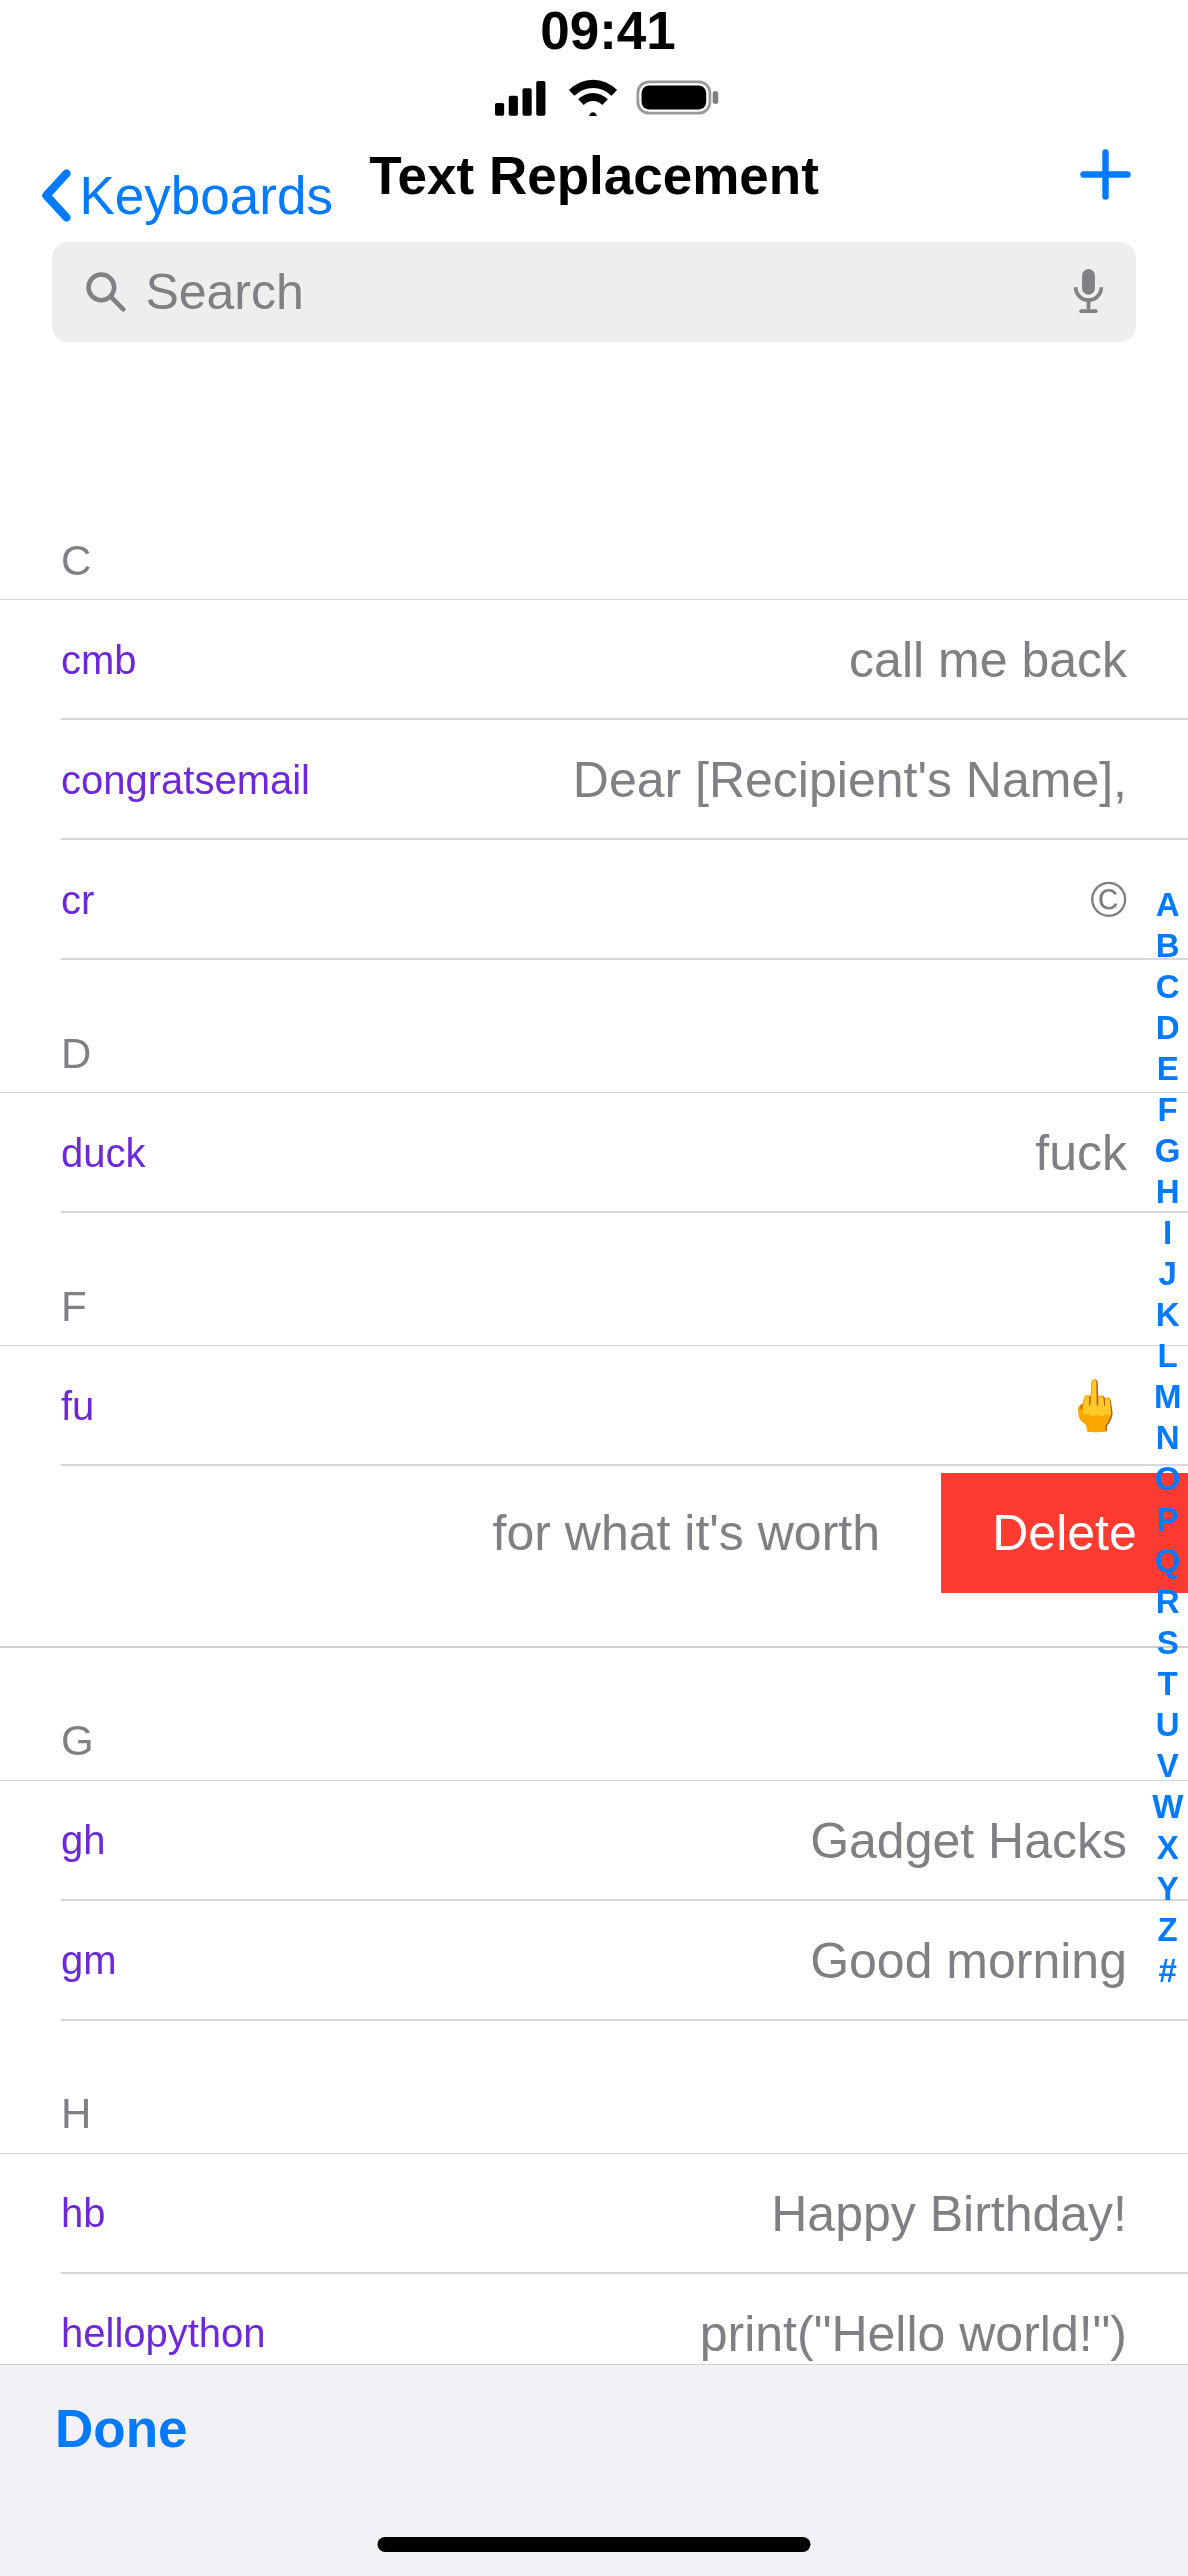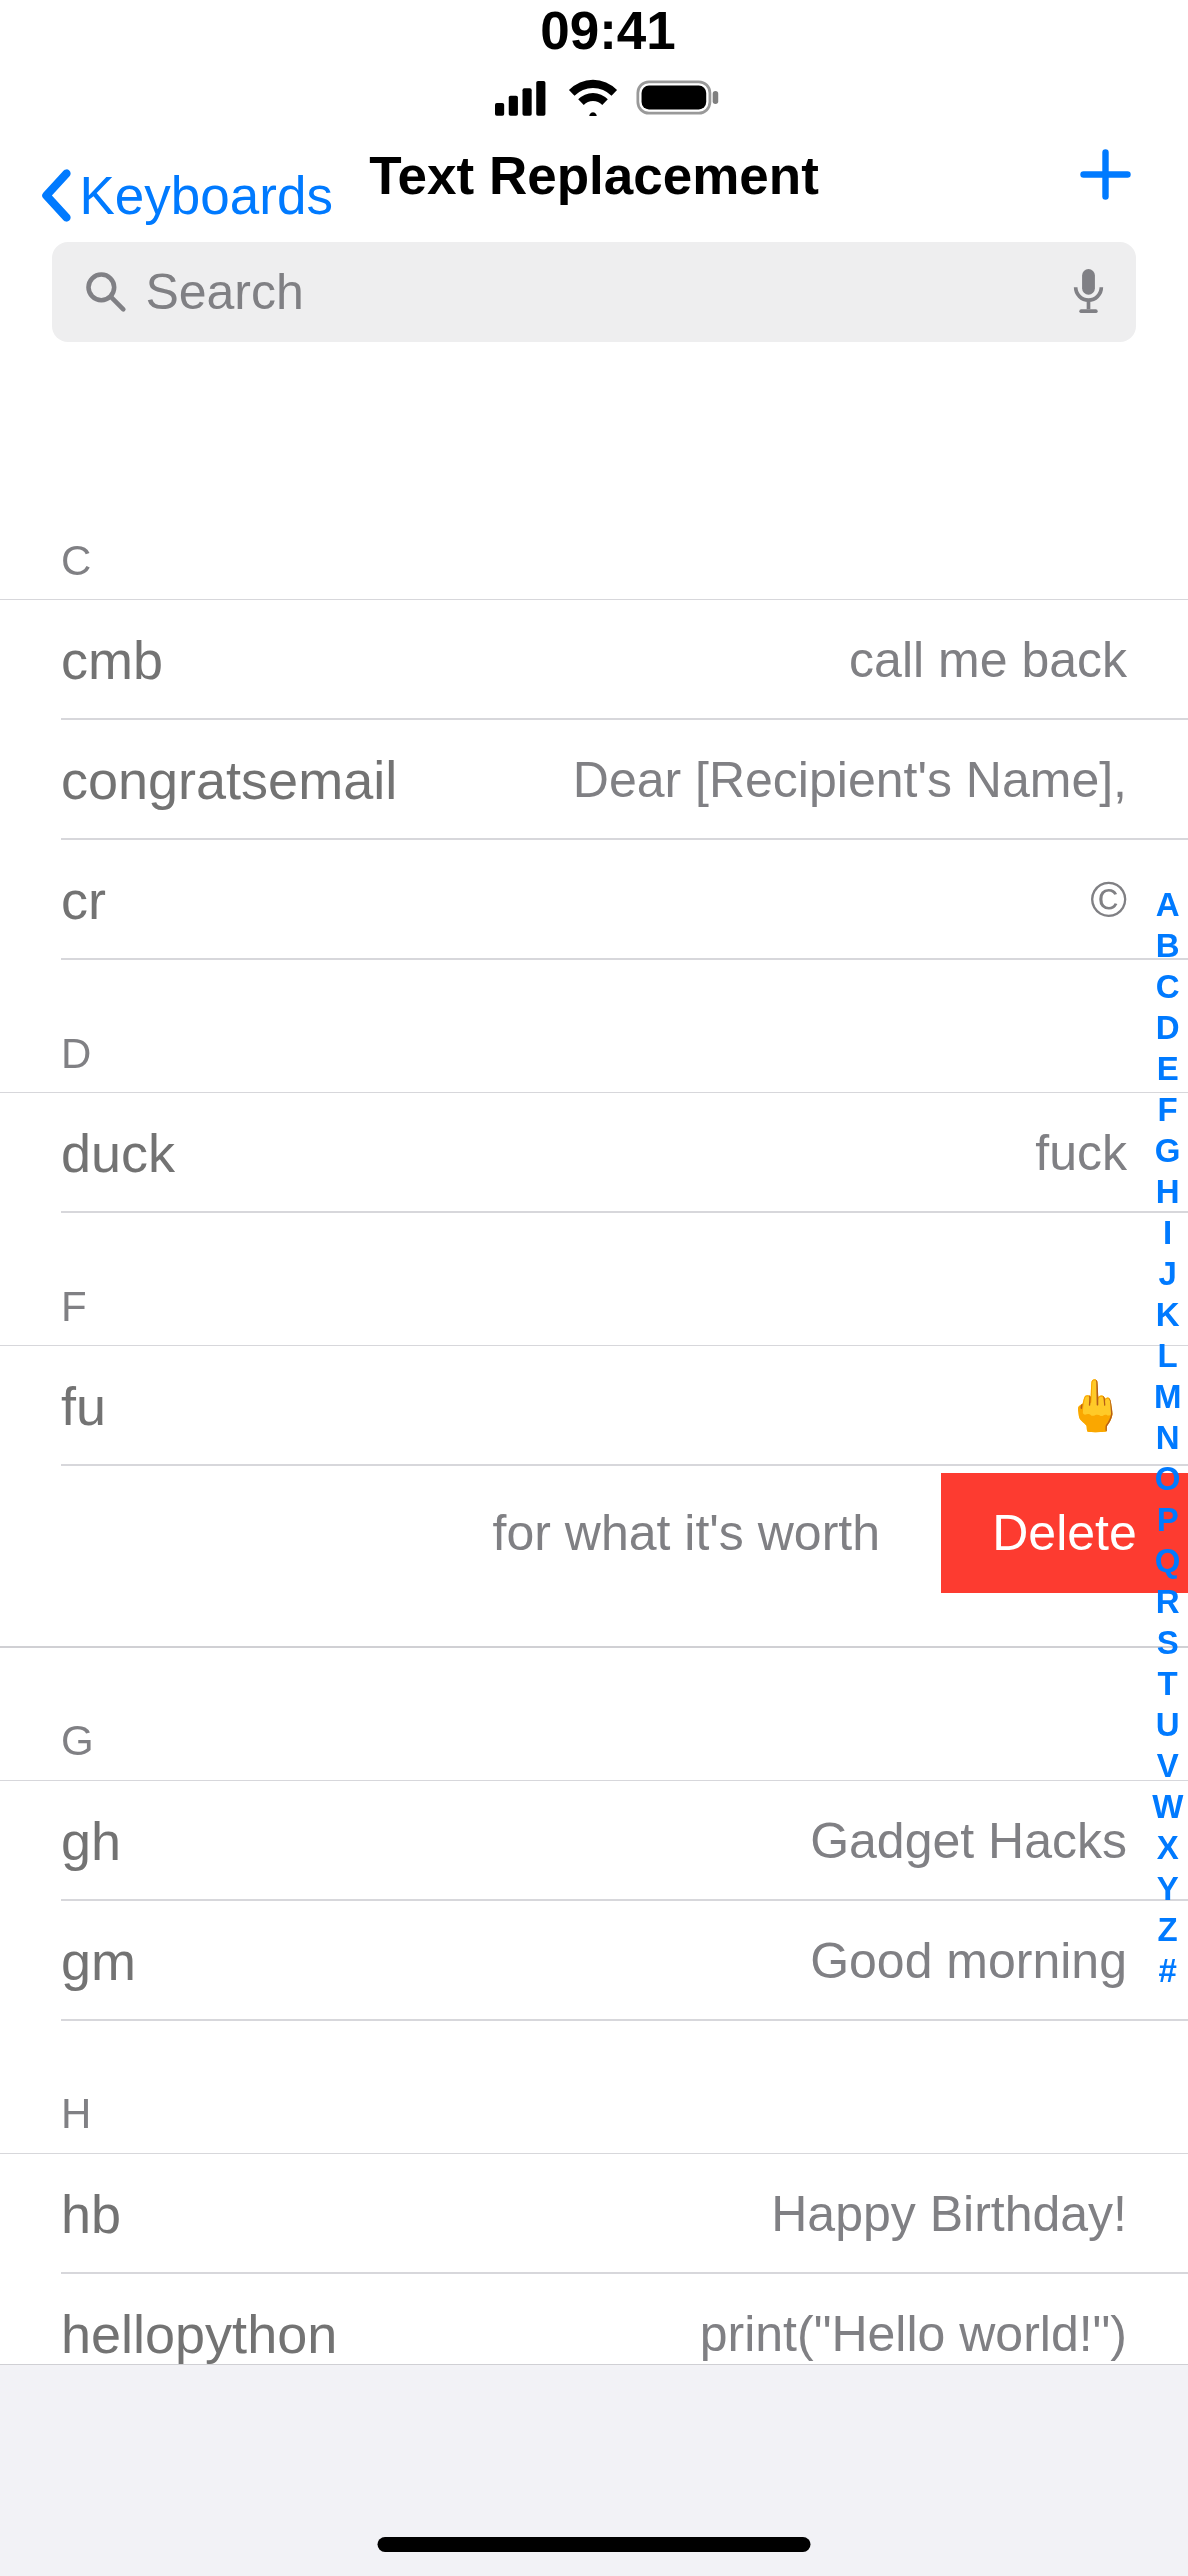--- a/index.html
+++ b/index.html
@@ -117,22 +117,22 @@
     left: 61px;
     right: 0;
     bottom: 0;
     height: 1.8px;
     background: #d7d7db;
   }
   .row-wrap.swiped-wrap {
     border-bottom: none;
   }
   .shortcut {
-    font-size: 54px;
-    color: #737373;
+    font-size: 40px;
+    color: #6d28d9;
   }
   .phrase {
     font-size: 50px;
     color: #808084;
     text-align: center;
   }
   .delete-btn {
     position: absolute;
     right: -247px;
     top: 0;
@@ -386,15 +386,16 @@
     <span>U</span>
     <span>V</span>
     <span>W</span>
     <span>X</span>
     <span>Y</span>
     <span>Z</span>
     <span>#</span>
   </div>
 
 <div class="toolbar">
+  <div class="done-btn">Done</div>
   <div class="home-indicator"></div>
 </div>
 
 
 </body></html>

